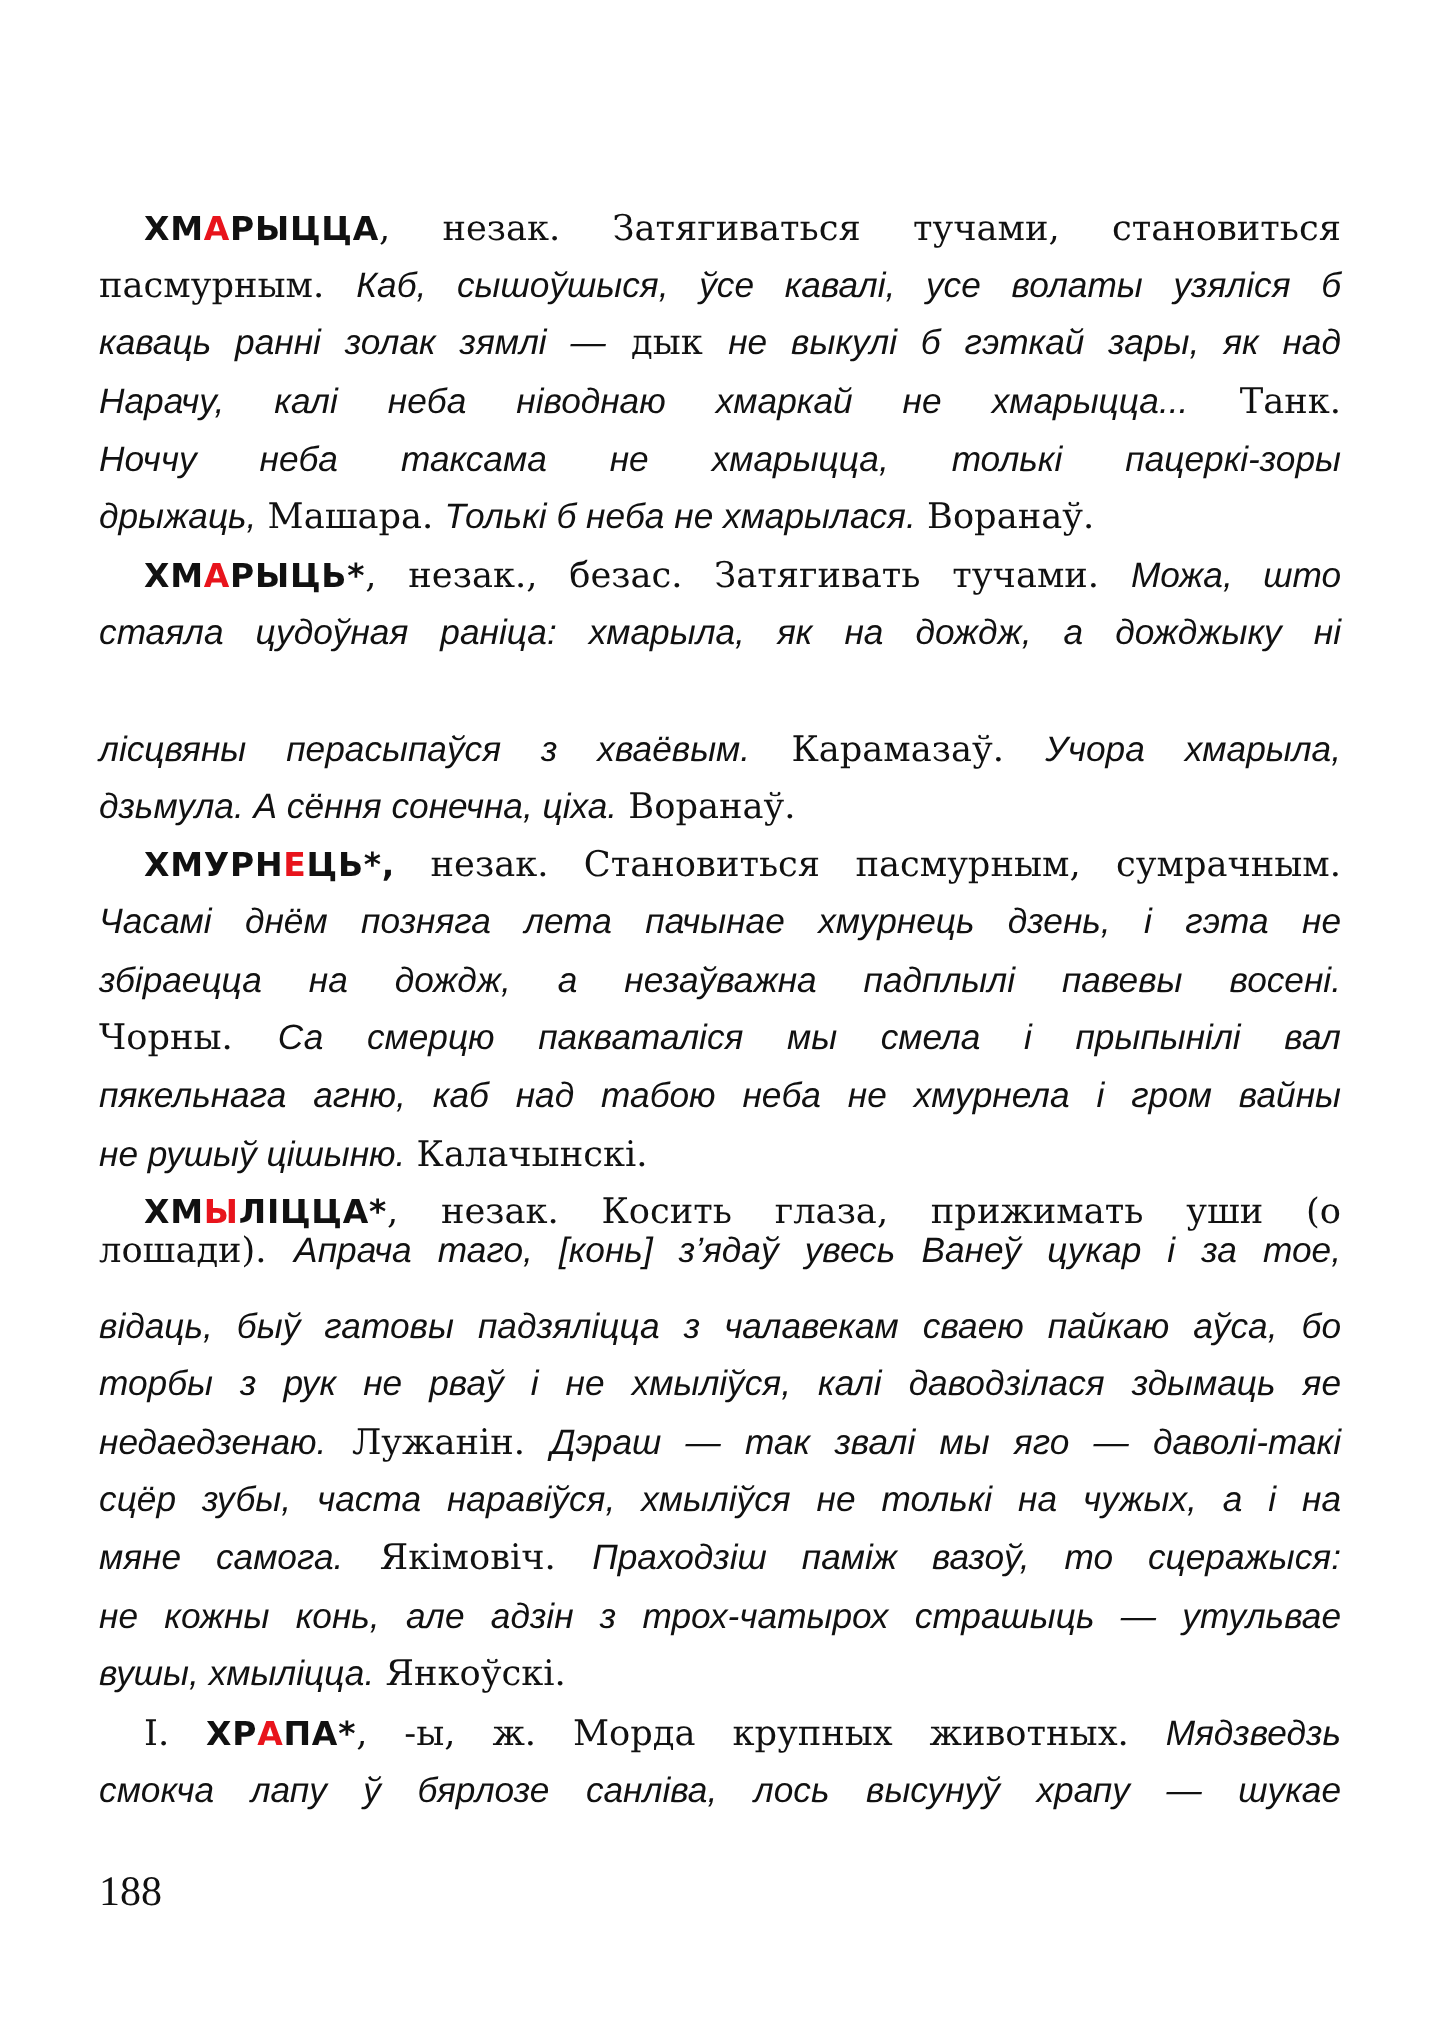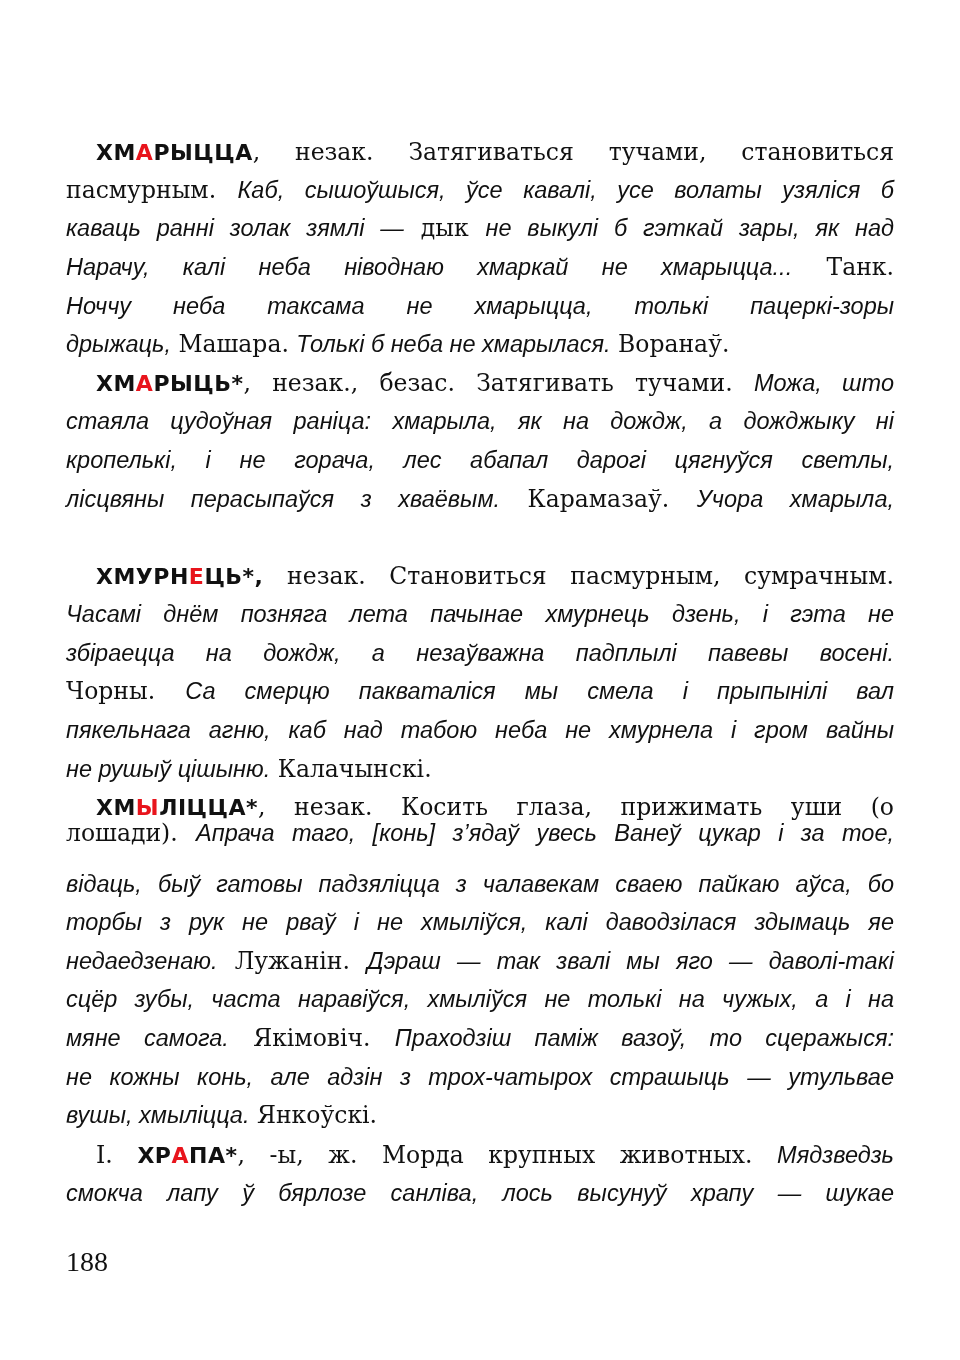--- a/index.html
+++ b/index.html
@@ -25,22 +25,22 @@
 
   <div class="line indent" style="top:133px"><span class="hw"><span>ХМ</span><span class="red">А</span><span>РЫЦЦА</span></span><span>, незак. Затягиваться тучами, становиться</span></div>
   <div class="line" style="top:171px"><span>пасмурным.</span> <i>Каб, сышоўшыся, ўсе кавалі, усе волаты узяліся б</i></div>
   <div class="line" style="top:209px"><i>каваць ранні золак зямлі —</i> <span>дык</span> <i>не выкулі б гэткай зары, як над</i></div>
   <div class="line" style="top:248px"><i>Нарачу, калі неба ніводнаю хмаркай не хмарыцца...</i> <span>Танк.</span></div>
   <div class="line" style="top:287px"><i>Ноччу неба таксама не хмарыцца, толькі пацеркі-зоры</i></div>
   <div class="line last" style="top:325px"><i>дрыжаць,</i> <span>Машара.</span> <i>Толькі б неба не хмарылася.</i> <span>Воранаў.</span></div>
 
   <div class="line indent" style="top:364px"><span class="hw"><span>ХМ</span><span class="red">А</span><span>РЫЦЬ</span><span>*</span></span><span>, незак., безас. Затягивать тучами.</span> <i>Можа, што</i></div>
   <div class="line" style="top:402px"><i>стаяла цудоўная раніца: хмарыла, як на дождж, а дожджыку ні</i></div>
-  <div class="line" style="top:441px"><i>кропелькі, і не горача, лес абапал дарогі цягнуўся светлы,</i></div>
   <div class="line" style="top:480px"><i>лісцвяны перасыпаўся з хваёвым.</i> <span>Карамазаў.</span> <i>Учора хмарыла,</i></div>
+  <div class="line last" style="top:518px"><i>дзьмула. А сёння сонечна, ціха.</i> <span>Воранаў.</span></div>
 
   <div class="line" style="top:595px"><i>Часамі днём позняга лета пачынае хмурнець дзень, і гэта не</i></div>
   <div class="line indent" style="top:557px"><span class="hw"><span>ХМУРН</span><span class="red">Е</span><span>ЦЬ</span><span>*,</span></span><span> незак. Становиться пасмурным, сумрачным.</span></div>
   <div class="line" style="top:634px"><i>збіраецца на дождж, а незаўважна падплылі павевы восені.</i></div>
   <div class="line" style="top:672px"><span>Чорны.</span> <i>Са смерцю пакваталіся мы смела і прыпынілі вал</i></div>
   <div class="line" style="top:711px"><i>пякельнага агню, каб над табою неба не хмурнела і гром вайны</i></div>
   <div class="line last" style="top:750px"><i>не рушыў цішыню.</i> <span>Калачынскі.</span></div>
 
   <div class="line indent" style="top:788px"><span class="hw"><span>ХМ</span><span class="red">Ы</span><span>ЛІЦЦА</span><span>*</span></span><span>, незак. Косить глаза, прижимать уши (о</span></div>
   <div class="line" style="top:814px"><span>лошади).</span> <i>Апрача таго, [конь] з’ядаў увесь Ванеў цукар і за тое,</i></div>

